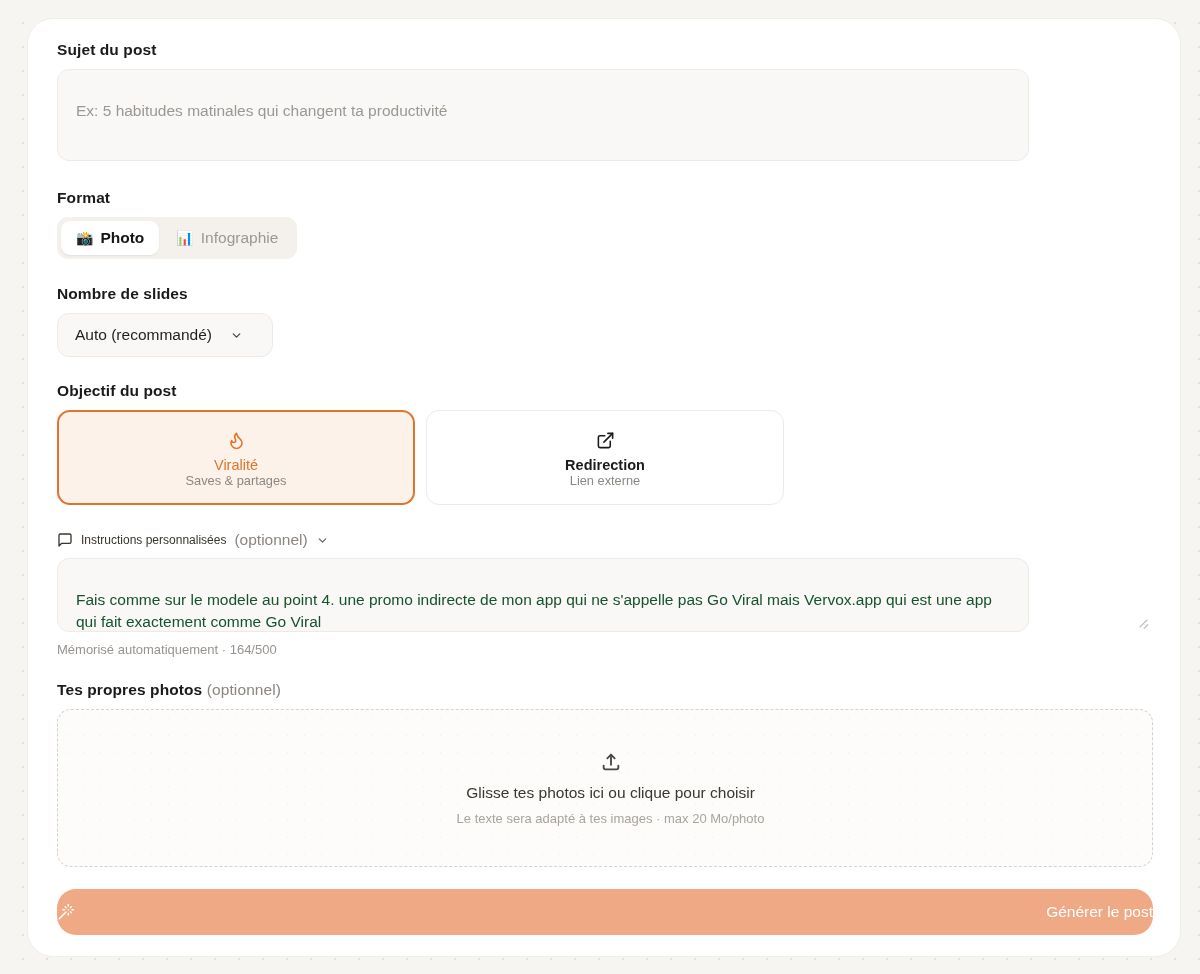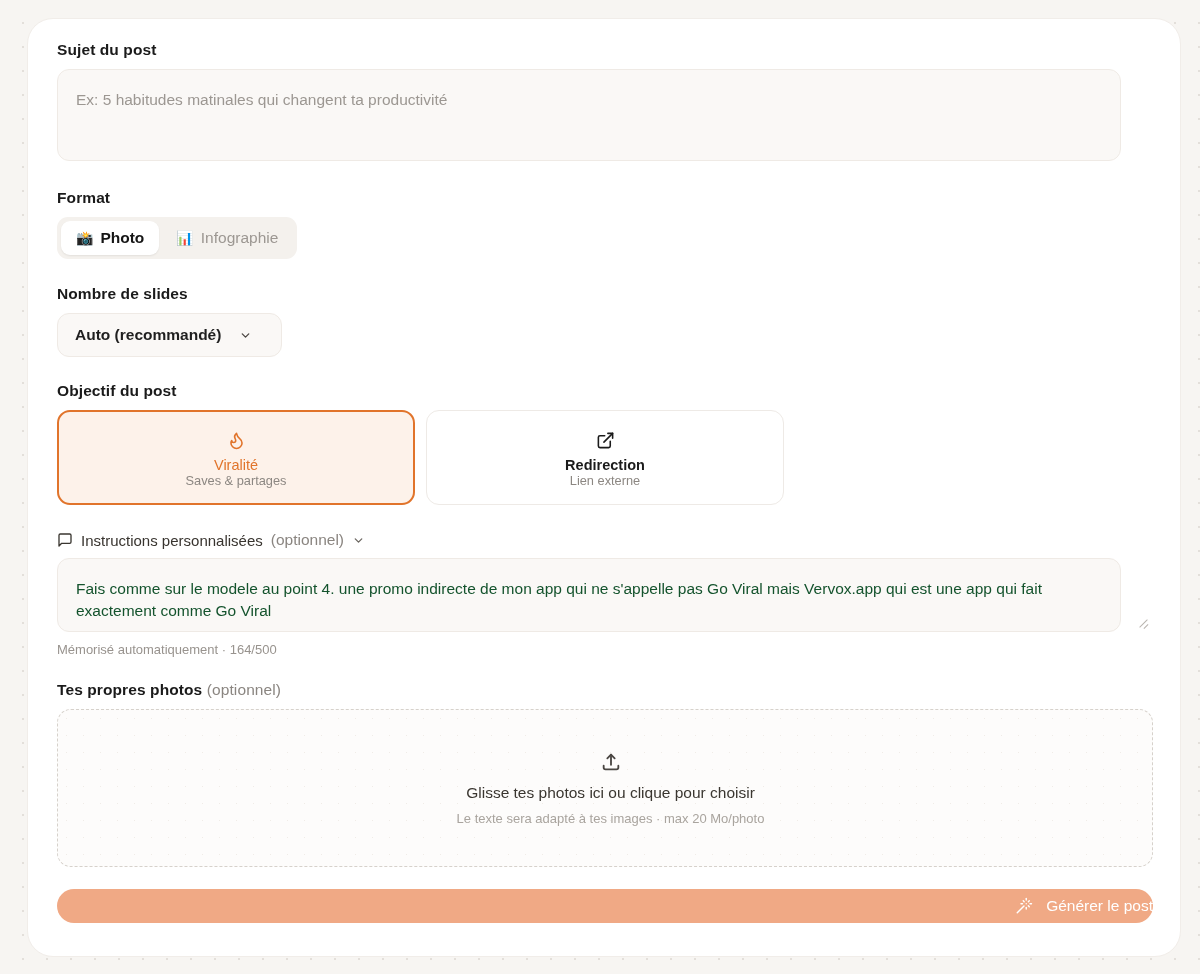--- a/index.html
+++ b/index.html
@@ -48,26 +48,26 @@
   .label-optional {
     font-weight: normal;
     color: #8A8580;
   }
 
   
   .subject-block { margin-bottom: 0; }
   .textarea-box {
     position: relative;
     margin-top: 10px;
-    width: 1064px;
+    width: 972px;
     height: 92px;
     background: #FAF8F6;
     border: 1px solid #EFEAE5;
     border-radius: 12px;
-    padding: 19px 18px;
+    padding: 30px 18px;
     font-size: 15.5px;
     color: #9C9792;
     line-height: 1.45;
   }
   .textarea-box.filled { color: #14532d; height: 74px; }
   .resize-grip {
     position: absolute;
     right: 3px; bottom: 3px;
     width: 13px; height: 13px;
     pointer-events: none;
@@ -125,21 +125,20 @@
     gap: 18px;
     margin-top: 10px;
     min-width: 211px;
     padding: 12px 29px 12px 17px;
     background: #FAF8F6;
     border: 1px solid #EFEAE5;
     border-radius: 12px;
     font-size: 15.5px;
     color: #1F1F1F;
     cursor: pointer;
-    font-weight: bold;
   }
   .chev {
     width: 13px; height: 13px;
     flex: none;
     display: block;
   }
 
   
   .section-objective { margin-top: 25px; }
   .obj-grid {
@@ -185,21 +184,21 @@
 
   
   .section-instructions { margin-top: 26px; }
   .instr-header {
     display: flex;
     align-items: center;
     gap: 8px;
     cursor: pointer;
   }
   .instr-title {
-    font-size: 15px;
+    font-size: 12px;
     color: #38342F;
   }
   .instr-opt { font-size: 15.5px; color: #8A8580; }
   .bubble-icon, .chev-small { display: block; }
 
   .meta-note {
     margin-top: 10px;
     font-size: 13px;
     color: #98938E;
   }
@@ -230,30 +229,30 @@
   .dz-sub {
     margin-top: 9px;
     font-size: 13px;
     color: #A9A49E;
   }
 
   
   .generate-btn {
     margin-top: 22px;
     width: 1096px;
-    height: 34px;
+    height: 46px;
     background: #F0A985;
     border: none;
     border-radius: 19px;
     color: #FFFFFF;
     font-size: 15.5px;
     font-family: inherit;
     display: flex;
     align-items: center;
-    justify-content: flex-end;
+    justify-content: space-between;
     gap: 13px;
     cursor: pointer;
   }
   .wand-icon { display: block; }
 </style>
 </head>
 <body>
 
 <div class="page-card">
   <div class="card-inner">

